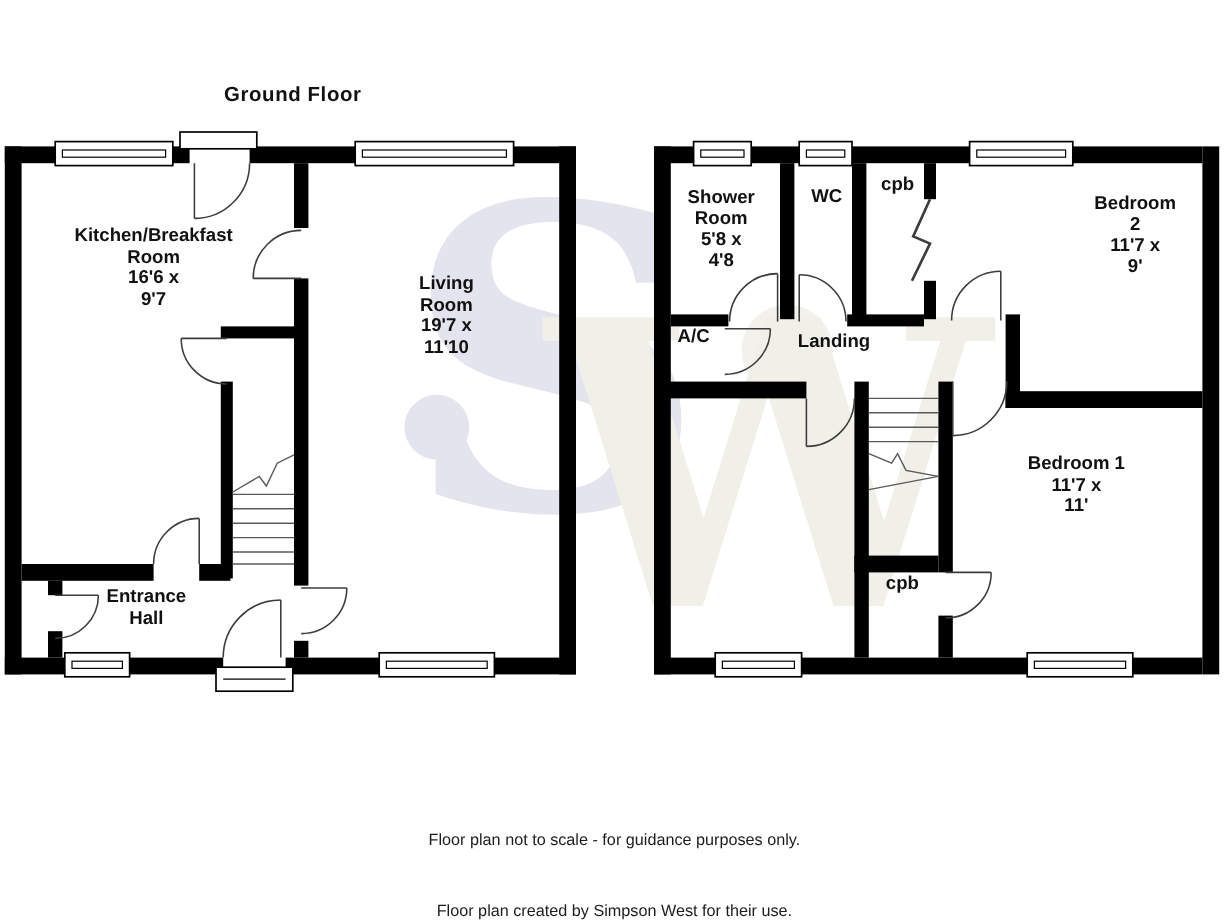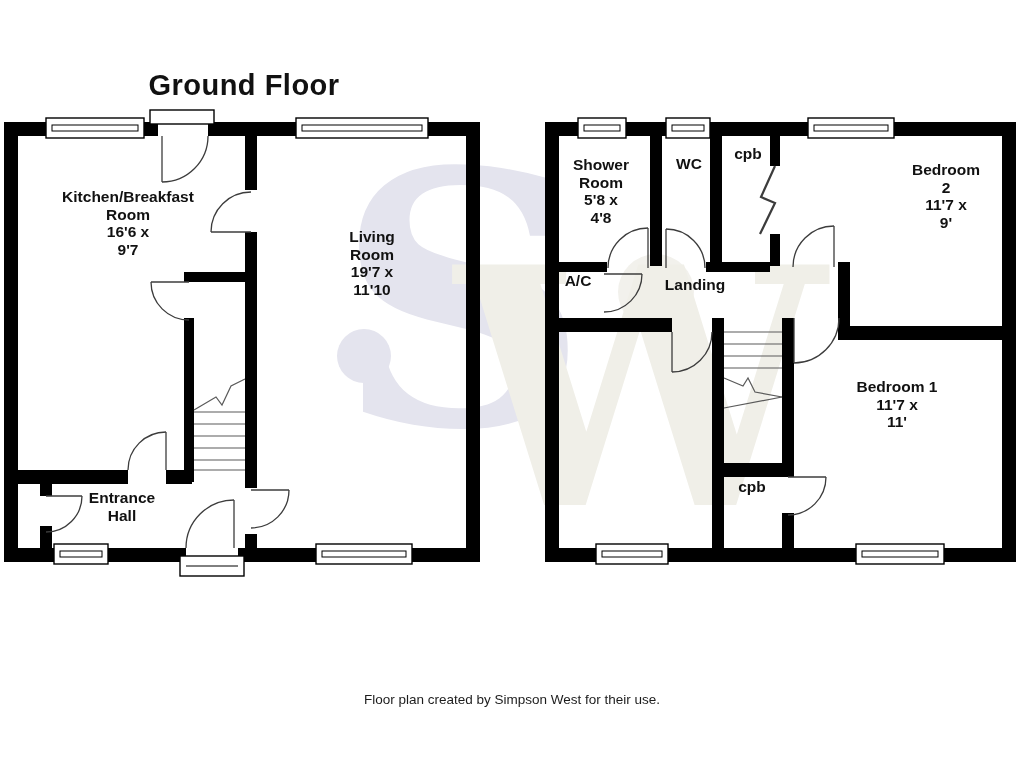--- a/index.html
+++ b/index.html
@@ -3,21 +3,21 @@
 <meta charset="utf-8">
 <style>
   html,body{margin:0;padding:0;background:#ffffff;}
   .stage{
     position:relative;width:1024px;height:768px;background:#ffffff;overflow:hidden;
     font-family:"Liberation Sans",sans-serif;
   }
   .stage svg{position:absolute;left:0;top:0;}
   .floor-title{
     position:absolute;transform:translateX(-50%);
-    font-size:29px;font-weight:bold;color:#111;white-space:pre;letter-spacing:.5px;
+    font-size:17px;font-weight:bold;color:#111;white-space:pre;letter-spacing:.5px;
   }
   .room-label{
     position:absolute;transform:translateX(-50%);
     font-size:15.5px;font-weight:bold;color:#111;line-height:1.13;
     text-align:center;white-space:pre-line;
   }
   .footer{
     position:absolute;left:512px;top:651px;transform:translateX(-50%);
     font-size:13.5px;color:#1c1c1c;text-align:center;line-height:1.45;white-space:pre;
   }
@@ -259,16 +259,17 @@
 11'7 x
 9'</div>
   <div class="room-label" style="left:578px;top:272px;">A/C</div>
   <div class="room-label" style="left:695px;top:276px;text-align:right;">Landing</div>
   <div class="room-label" style="left:897px;top:378px;">Bedroom 1
 11'7 x
 11'</div>
   <div class="room-label" style="left:752px;top:478px;">cpb</div>
 
   <div class="footer">
+    <div>Floor plan not to scale - for guidance purposes only.</div>
     <div>Floor plan created by Simpson West for their use.</div>
     
   </div>
 </div>
 
 </body></html>

